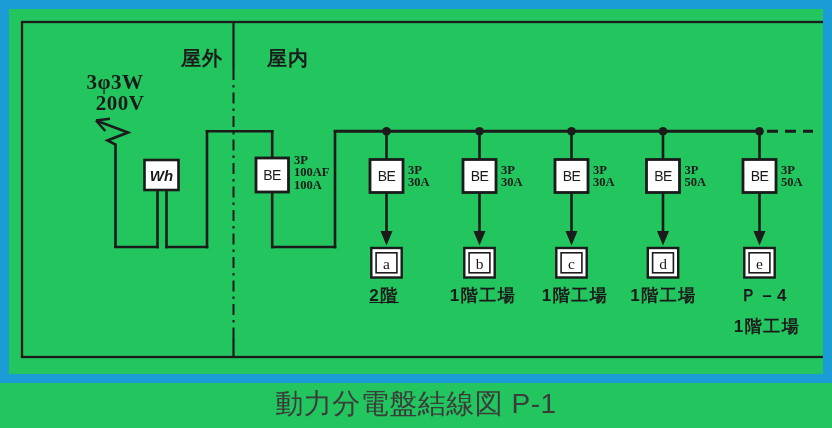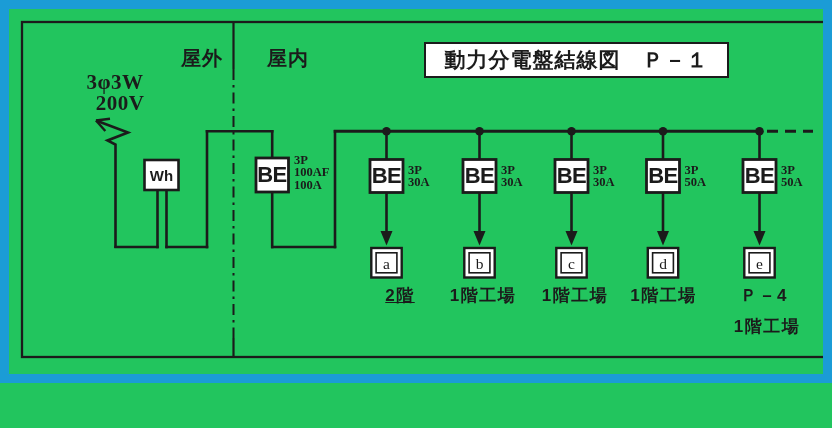--- a/index.html
+++ b/index.html
@@ -18,22 +18,22 @@
   .txt{position:absolute;z-index:3;white-space:nowrap;color:var(--line,#1b1b1b);line-height:1.15;}
   .ctr{transform:translateX(-50%);}
   .rgt{transform:translateX(-100%);}
   .zone{top:47px;font-size:20px;font-weight:700;letter-spacing:1px;}
   .title-box{
     position:absolute;left:424px;top:42px;width:305px;height:36px;box-sizing:border-box;
     border:2.3px solid var(--line,#1b1b1b);display:flex;align-items:center;justify-content:center;
     font-size:21px;font-weight:700;letter-spacing:1px;z-index:3;background:#fff;
   }
   .supply{font-family:"Liberation Serif",serif;font-weight:700;font-size:21px;letter-spacing:0.5px;}
-  .dev-label{font-weight:700;font-size:22px;letter-spacing:-0.5px;line-height:20px;}
-  .wh-label{font-weight:700;font-size:15px;}
+  .dev-label{font-weight:400;font-size:14px;letter-spacing:-0.5px;line-height:20px;}
+  .wh-label{font-weight:700;font-size:15px;font-style:italic;}
   .rating{font-family:"Liberation Serif",serif;font-size:12.5px;line-height:12.4px;font-weight:700;}
   .load-letter{font-family:"Liberation Serif",serif;font-size:15.5px;}
   .floor{font-size:17px;font-weight:600;letter-spacing:1.5px;}
   .caption{
     position:absolute;left:0;top:385px;width:832px;text-align:center;
     font-size:28px;font-weight:500;letter-spacing:0.5px;color:var(--caption-gray,#3b3b3b);
   }
 </style>
 </head>
 <body>
@@ -106,43 +106,40 @@
     <rect x="743" y="159.5" width="33" height="33" class="boxfill" stroke-width="2.8"></rect>
     <line x1="759.5" y1="192.5" x2="759.5" y2="235" class="wire" stroke-width="2.6"></line>
     <polygon points="753.5,231 765.5,231 759.5,245.5" class="filled"></polygon>
     <rect x="744.3" y="248" width="30.4" height="29.5" class="boxfill" stroke-width="2.4"></rect>
     <rect x="749.1" y="252.8" width="20.8" height="20" class="wire" stroke-width="1.6"></rect>
   </svg>
 
   <div class="txt zone rgt" style="left:223px;">屋外</div>
   <div class="txt zone" style="left:247px;margin-left:20px;">屋内</div>
 
-  <div class="title-box">
-    <span>動力分電盤結線図　Ｐ－１</span>
-  </div>
 
   <div class="txt supply ctr" style="left:115px;top:70px;text-align:right;">3φ3W</div>
   <div class="txt supply ctr" style="left:120px;top:91px;">200V</div>
 
   <div class="txt wh-label ctr" style="left:161.5px;top:167px;">Wh</div>
 
   <div class="txt dev-label ctr" style="left:272px;top:165px;">BE</div>
   <div class="txt rating" style="left:294px;top:154px;">
     <div>3P</div>
     <div>100AF</div>
     <div>100A</div>
   </div>
 
   <div class="txt dev-label ctr" style="left:386.5px;top:166px;">BE</div>
   <div class="txt rating" style="left:408px;top:164px;">
     <div>3P</div>
     <div>30A</div>
   </div>
   <div class="txt load-letter ctr" style="left:386.5px;top:254.5px;">a</div>
-  <div class="txt floor ctr" style="left:400px;top:285.5px;text-decoration:underline;">2階</div>
+  <div class="txt floor ctr" style="left:384px;top:285.5px;text-decoration:underline;">2階</div>
 
   <div class="txt dev-label ctr" style="left:479.5px;top:166px;">BE</div>
   <div class="txt rating" style="left:501px;top:164px;">
     <div>3P</div>
     <div>30A</div>
   </div>
   <div class="txt load-letter ctr" style="left:479.5px;top:254.5px;">b</div>
   <div class="txt floor ctr" style="left:483px;top:285.5px;">1階工場</div>
 
   <div class="txt dev-label ctr" style="left:571.5px;top:166px;">BE</div>
@@ -165,13 +162,14 @@
   <div class="txt rating" style="left:781px;top:164px;">
     <div>3P</div>
     <div>50A</div>
   </div>
   <div class="txt load-letter ctr" style="left:759.5px;top:254.5px;">e</div>
   <div class="txt floor ctr" style="left:764px;top:285.5px;">Ｐ－4</div>
   <div class="txt floor ctr" style="left:767px;top:317px;">1階工場</div>
 
   <div class="blue-frame"></div>
 
+  <div class="caption">動力分電盤結線図 P-1</div>
 </div>
 
 </body></html>

